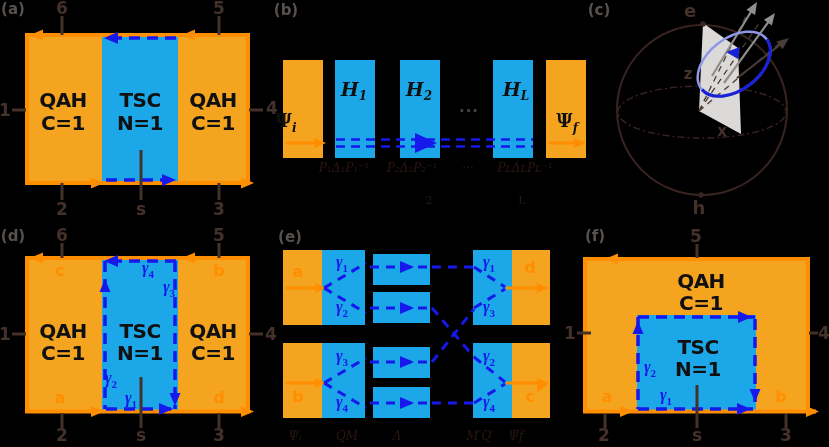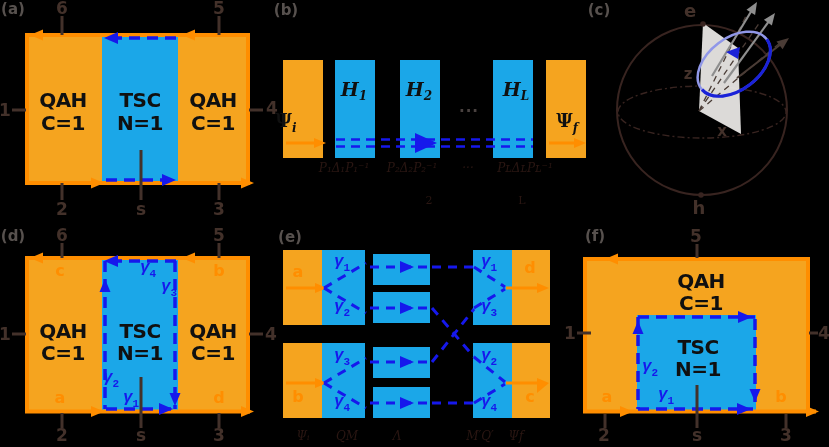--- a/index.html
+++ b/index.html
@@ -3,21 +3,21 @@
 <meta charset="utf-8">
 <style>
   html,body{margin:0;padding:0;background:#000;}
   body{position:relative;width:829px;height:447px;overflow:hidden;
        font-family:"DejaVu Sans",sans-serif;}
   svg{position:absolute;left:0;top:0;}
   .lbl{position:absolute;transform:translate(-50%,-50%);white-space:nowrap;line-height:1;}
   .lead{font-size:17px;font-weight:bold;color:var(--lead_text);}
   .plab{font-size:15px;font-weight:bold;color:var(--panel_label);}
   .reg{font-size:20px;font-weight:bold;color:var(--region_text);letter-spacing:-0.5px;}
-  .gam{font-size:16px;font-weight:bold;font-style:italic;font-family:Liberation Mono, monospace;color:var(--blue_dash);}
+  .gam{font-size:16px;font-weight:bold;font-style:italic;font-family:Liberation Serif, serif;color:var(--blue_dash);}
   .gam sub{font-size:11px;font-style:normal;}
   .olet{font-size:16px;font-weight:bold;color:var(--orange_edge);}
   .hlab{font-size:19px;font-weight:bold;font-style:italic;font-family:"DejaVu Serif",serif;color:var(--region_text);}
   .hlab sub{font-size:12px;}
   .psi{font-size:18px;font-weight:bold;font-family:"DejaVu Serif",serif;color:var(--region_text);}
   .psi sub{font-size:12px;font-style:italic;}
   .dots{font-size:15px;font-weight:bold;color:var(--dots_text);letter-spacing:1px;}
   .faint{font-size:12px;font-style:italic;font-family:"DejaVu Serif",serif;color:var(--faint_text);}
   .faint2{font-size:11px;font-family:"DejaVu Serif",serif;color:var(--faint_text);}
   .axis{font-size:15px;font-weight:bold;color:var(--lead_text);}
@@ -309,21 +309,21 @@
   <div class="lbl olet" style="left:298px;top:397px">b</div>
   <div class="lbl olet" style="left:530px;top:397px">c</div>
   <div class="lbl gam" style="left:342px;top:264px"><span>γ</span><sub>1</sub></div>
   <div class="lbl gam" style="left:342px;top:309px"><span>γ</span><sub>2</sub></div>
   <div class="lbl gam" style="left:489px;top:264px"><span>γ</span><sub>1</sub></div>
   <div class="lbl gam" style="left:489px;top:309px"><span>γ</span><sub>3</sub></div>
   <div class="lbl gam" style="left:342px;top:358px"><span>γ</span><sub>3</sub></div>
   <div class="lbl gam" style="left:342px;top:404px"><span>γ</span><sub>4</sub></div>
   <div class="lbl gam" style="left:489px;top:358px"><span>γ</span><sub>2</sub></div>
   <div class="lbl gam" style="left:489px;top:404px"><span>γ</span><sub>4</sub></div>
-  <div class="lbl faint" style="left:303px;top:436px">Ψᵢ</div>
+  <div class="lbl faint" style="left:295px;top:436px">Ψᵢ</div>
   <div class="lbl faint" style="left:347px;top:436px">QM</div>
   <div class="lbl faint" style="left:397px;top:436px">Λ</div>
   <div class="lbl faint" style="left:480px;top:436px">M′Q′</div>
   <div class="lbl faint" style="left:516px;top:436px">Ψf</div>
 </div>
 
 <div>
   <div class="lbl plab" style="left:595px;top:236px">(f)</div>
   <div class="lbl lead" style="left:696px;top:236px">5</div>
   <div class="lbl lead" style="left:570px;top:333px">1</div>

